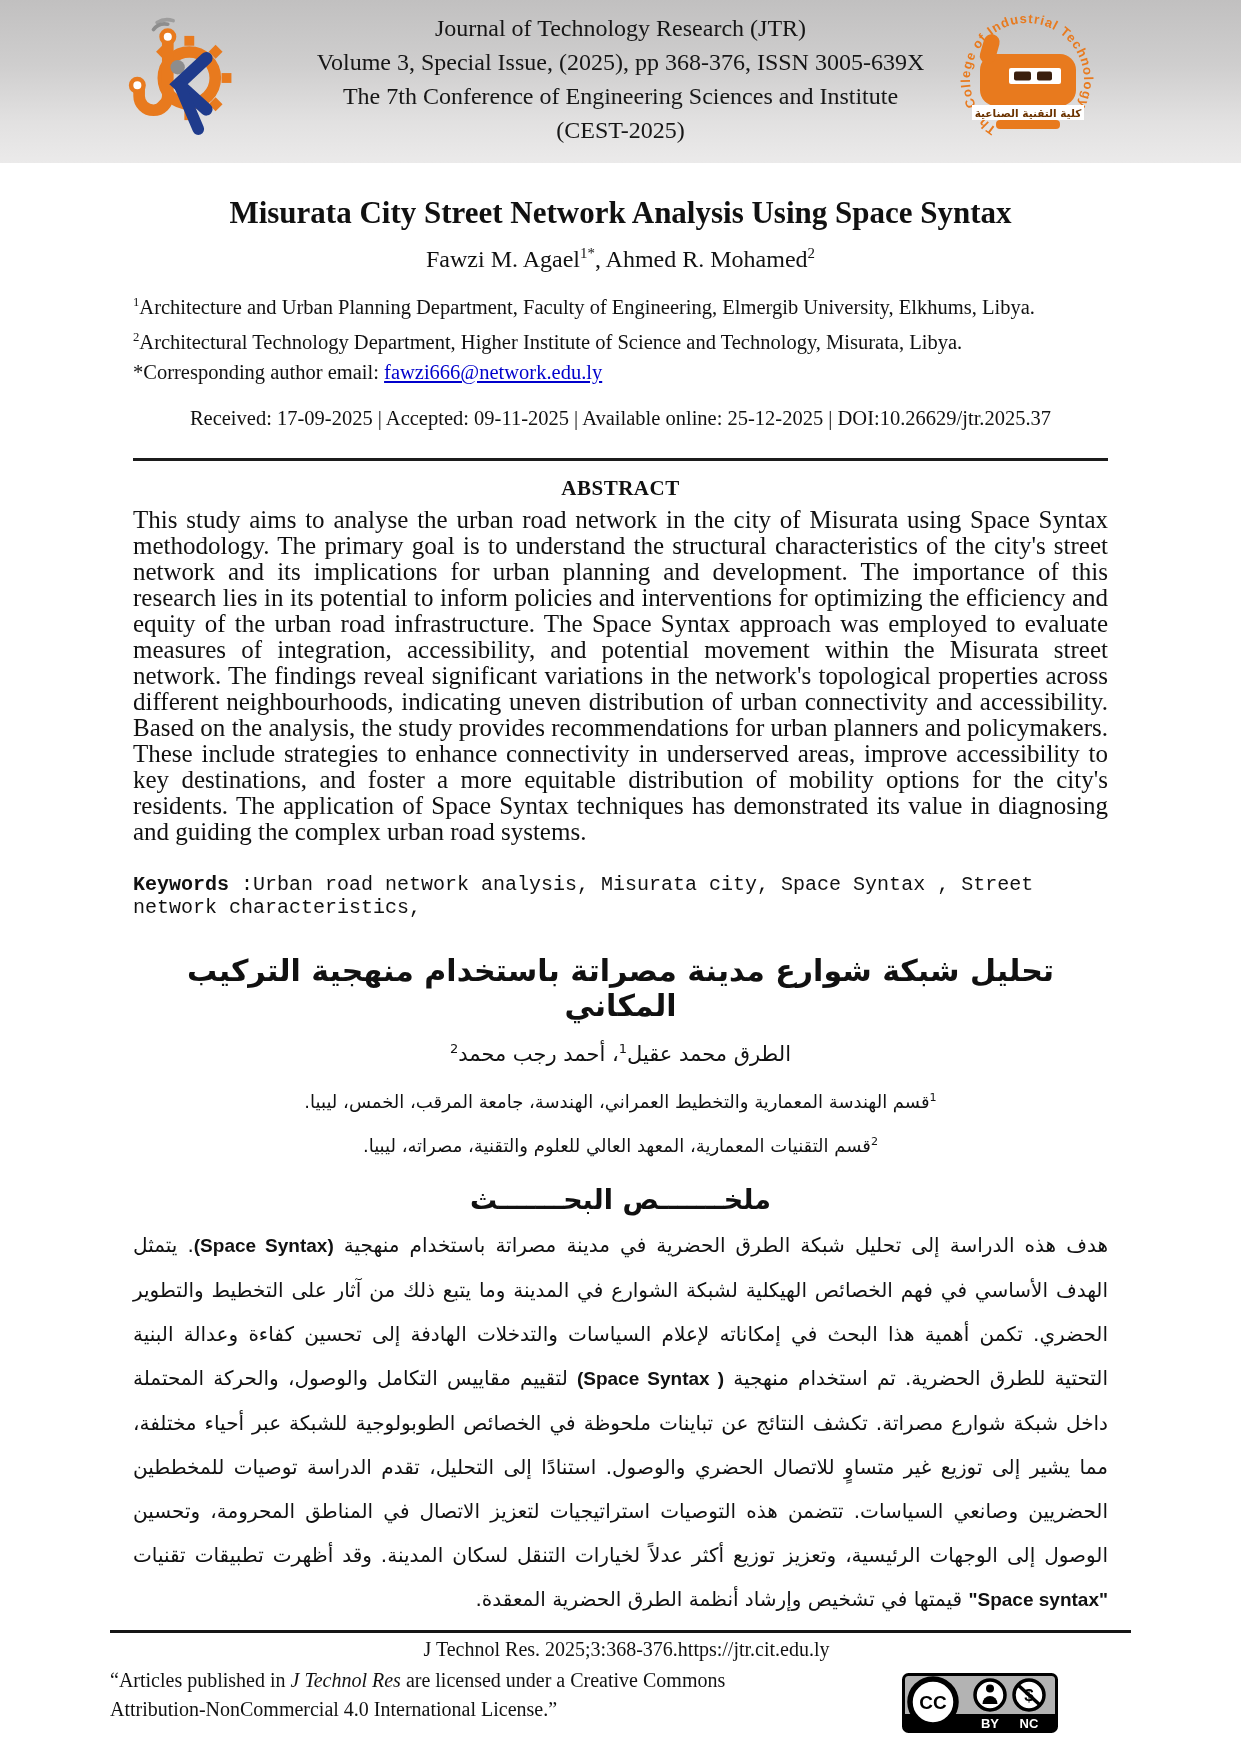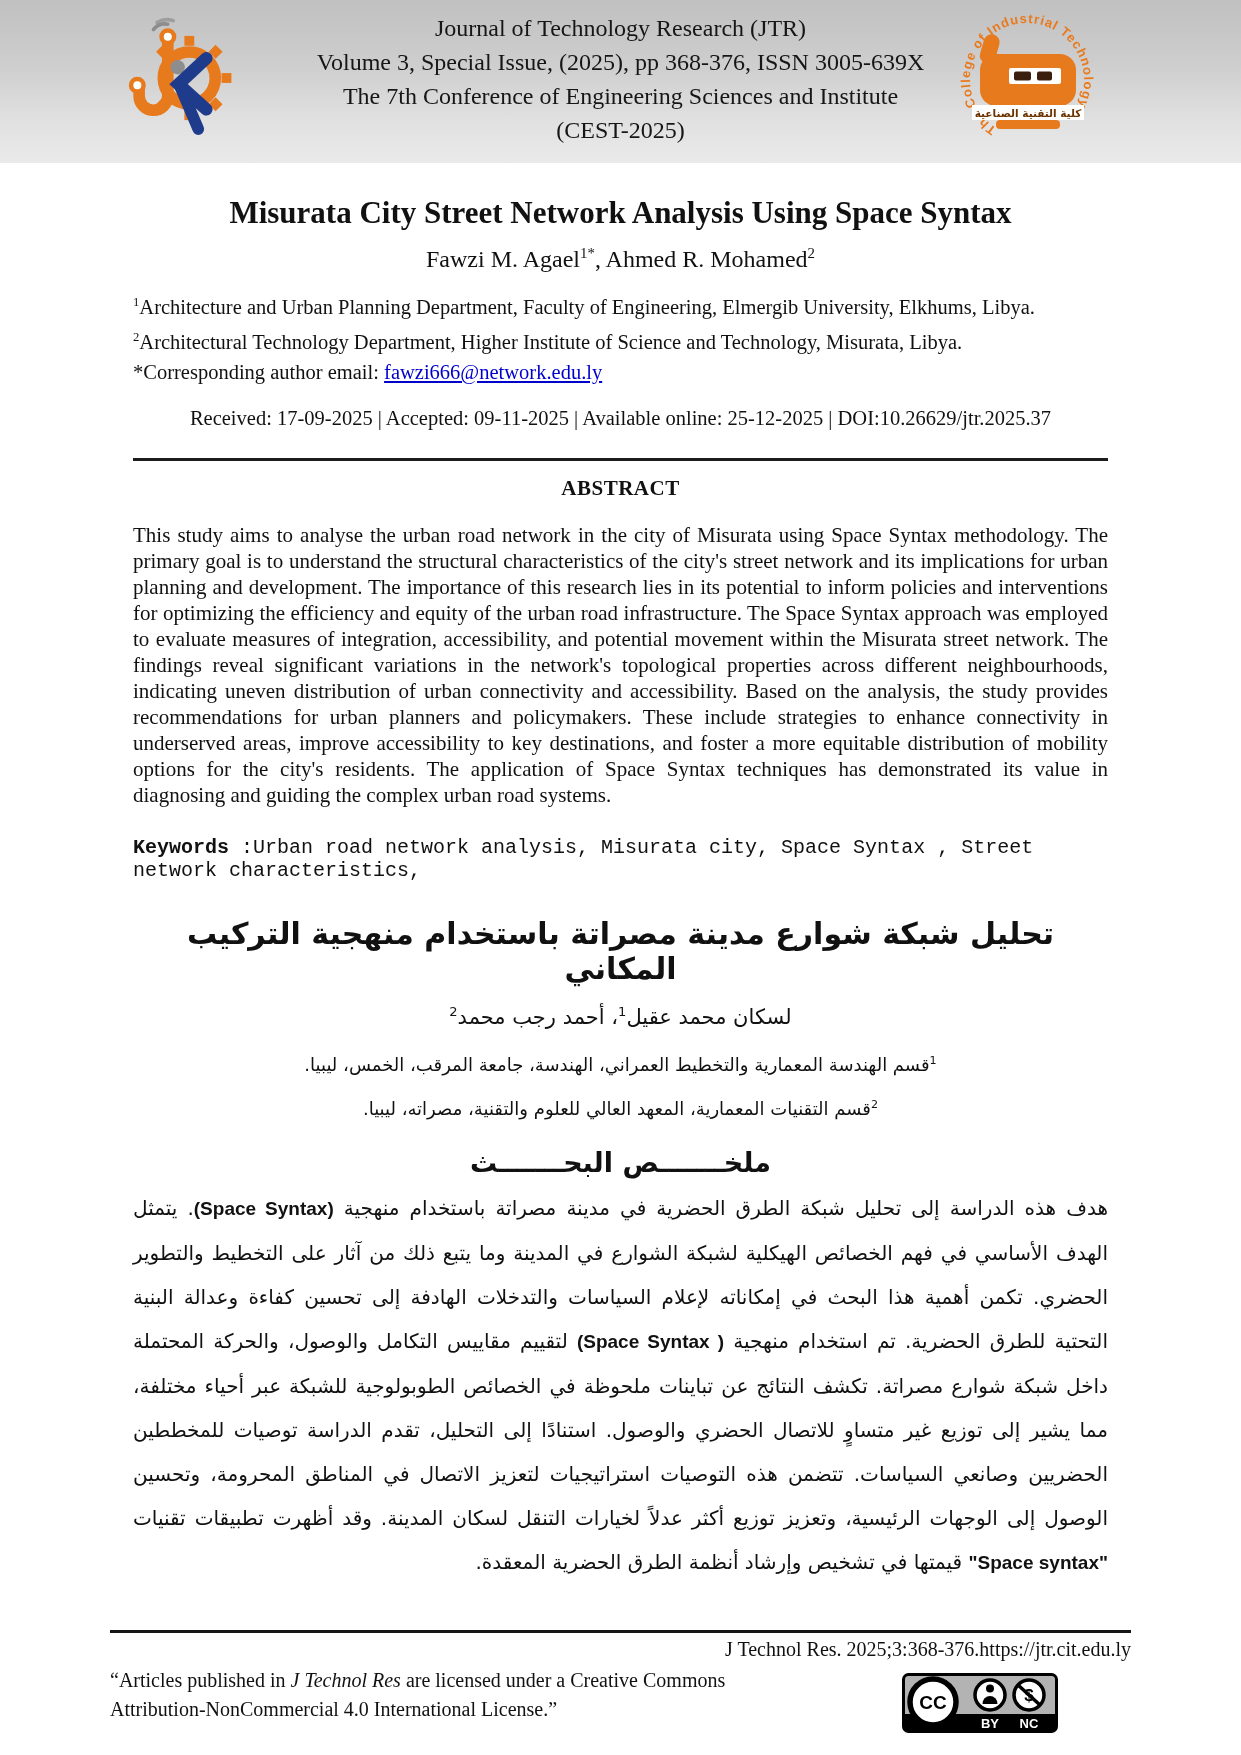--- a/index.html
+++ b/index.html
@@ -19,39 +19,39 @@
   .logo-right { position:absolute; left:952px; top:8px; }
   
   .content { margin:0 133px; width:975px; }
   .title { margin-top:32px; text-align:center; font-size:31px; font-weight:bold; }
   .authors { margin-top:14px; text-align:center; font-size:24px; }
   sup { font-size:0.62em; }
   .affiliations { margin-top:14px; font-size:20.5px; line-height:30px; }
   .email-link { color:#0000cc; text-decoration:underline; }
   .dates { margin-top:20px; text-align:center; font-size:20.5px; padding-bottom:28px; border-bottom:3px solid #1c1c1c; }
   .abstract-heading { margin-top:15px; text-align:center; font-size:21px; font-weight:bold; letter-spacing:0.5px; }
-  .abstract-body { margin-top:21px; font-size:21px; line-height:26px; text-align:justify; }
+  .abstract-body { margin-top:6px; font-size:25px; line-height:26px; text-align:justify; }
   .keywords { margin-top:28px; font-size:20px;font-family:Liberation Mono, monospace; }
   .bold { font-weight:bold; }
   
   .arabic { direction:rtl; font-family:"DejaVu Sans",sans-serif; }
   .ar-title { margin-top:34px; text-align:center; font-size:30px; font-weight:bold; }
   .ar-authors { margin-top:18px; text-align:center; font-size:21px; }
   .ar-affiliations { margin-top:12px; text-align:center; font-size:18px; line-height:40px; }
   .ar-summary-heading { margin-top:18px; text-align:center; font-size:27px; font-weight:bold; }
   .ar-body { margin-top:8px; font-size:20px; line-height:44px; text-align:justify; }
   .ar-keywords { margin-top:14px; font-size:18.5px; }
   .latin-bold {
     font-family:"Liberation Sans","DejaVu Sans",sans-serif; font-weight:bold;
     direction:ltr; unicode-bidi:isolate; font-size:0.95em;
   }
   .italic { font-style:italic; }
   
   .footer { position:absolute; left:110px; top:1630px; width:1021px; border-top:3px solid #151515; }
-  .footer-row1 { display:flex; justify-content:flex-end; font-size:20px; margin-top:5px;font-family:Liberation Serif, serif; }
+  .footer-row1 { display:flex; justify-content:center; font-size:20px; margin-top:5px;font-family:Liberation Serif, serif; }
   .footer-citation { padding-left:12px; }
   .footer-license { width:690px; font-size:20px; line-height:29px; margin-top:5px; }
   .cc-badge { position:absolute; left:792px; top:40px; }
 </style>
 </head>
 <body>
 
 <div class="page">
 
   <div class="header">
@@ -132,21 +132,21 @@
     <div class="abstract-body">This study aims to analyse the urban road network in the city of Misurata using Space Syntax methodology. The primary goal is to understand the structural characteristics of the city's street network and its implications for urban planning and development. The importance of this research lies in its potential to inform policies and interventions for optimizing the efficiency and equity of the urban road infrastructure. The Space Syntax approach was employed to evaluate measures of integration, accessibility, and potential movement within the Misurata street network. The findings reveal significant variations in the network's topological properties across different neighbourhoods, indicating uneven distribution of urban connectivity and accessibility. Based on the analysis, the study provides recommendations for urban planners and policymakers. These include strategies to enhance connectivity in underserved areas, improve accessibility to key destinations, and foster a more equitable distribution of mobility options for the city's residents. The application of Space Syntax techniques has demonstrated its value in diagnosing and guiding the complex urban road systems.</div>
 
     <div class="keywords">
       <span class="bold">Keywords</span><span> :Urban road network analysis, Misurata city, Space Syntax , Street network characteristics,</span>
     </div>
 
     <div class="arabic">
       <div class="ar-title">تحليل شبكة شوارع مدينة مصراتة باستخدام منهجية التركيب المكاني</div>
 
       <div class="ar-authors">
-        <span>لسكان محمد عقيل</span><sup>1</sup><span>، </span><span>أحمد رجب محمد</span><sup>2</sup>
+        <span>الطرق محمد عقيل</span><sup>1</sup><span>، </span><span>أحمد رجب محمد</span><sup>2</sup>
       </div>
 
       <div class="ar-affiliations">
         <div><sup>1</sup><span>قسم الهندسة المعمارية والتخطيط العمراني، الهندسة، جامعة المرقب، الخمس، ليبيا.</span></div>
         <div><sup>2</sup><span>قسم التقنيات المعمارية، المعهد العالي للعلوم والتقنية، مصراته، ليبيا.</span></div>
       </div>
 
       <div class="ar-summary-heading">ملخـــــــص البحـــــــث</div>
 
       <div class="ar-body"><span>هدف هذه الدراسة إلى تحليل شبكة الطرق الحضرية في مدينة مصراتة باستخدام منهجية </span><span class="latin-bold">(Space Syntax)</span><span>. يتمثل الهدف الأساسي في فهم الخصائص الهيكلية لشبكة الشوارع في المدينة وما يتبع ذلك من آثار على التخطيط والتطوير الحضري. تكمن أهمية هذا البحث في إمكاناته لإعلام السياسات والتدخلات الهادفة إلى تحسين كفاءة وعدالة البنية التحتية للطرق الحضرية. تم استخدام منهجية </span><span class="latin-bold">(Space Syntax )</span><span> لتقييم مقاييس التكامل والوصول، والحركة المحتملة داخل شبكة شوارع مصراتة. تكشف النتائج عن تباينات ملحوظة في الخصائص الطوبولوجية للشبكة عبر أحياء مختلفة، مما يشير إلى توزيع غير متساوٍ للاتصال الحضري والوصول. استنادًا إلى التحليل، تقدم الدراسة توصيات للمخططين الحضريين وصانعي السياسات. تتضمن هذه التوصيات استراتيجيات لتعزيز الاتصال في المناطق المحرومة، وتحسين الوصول إلى الوجهات الرئيسية، وتعزيز توزيع أكثر عدلاً لخيارات التنقل لسكان المدينة. وقد أظهرت تطبيقات تقنيات </span><span class="latin-bold">"Space syntax"</span><span> قيمتها في تشخيص وإرشاد أنظمة الطرق الحضرية المعقدة.</span></div>

